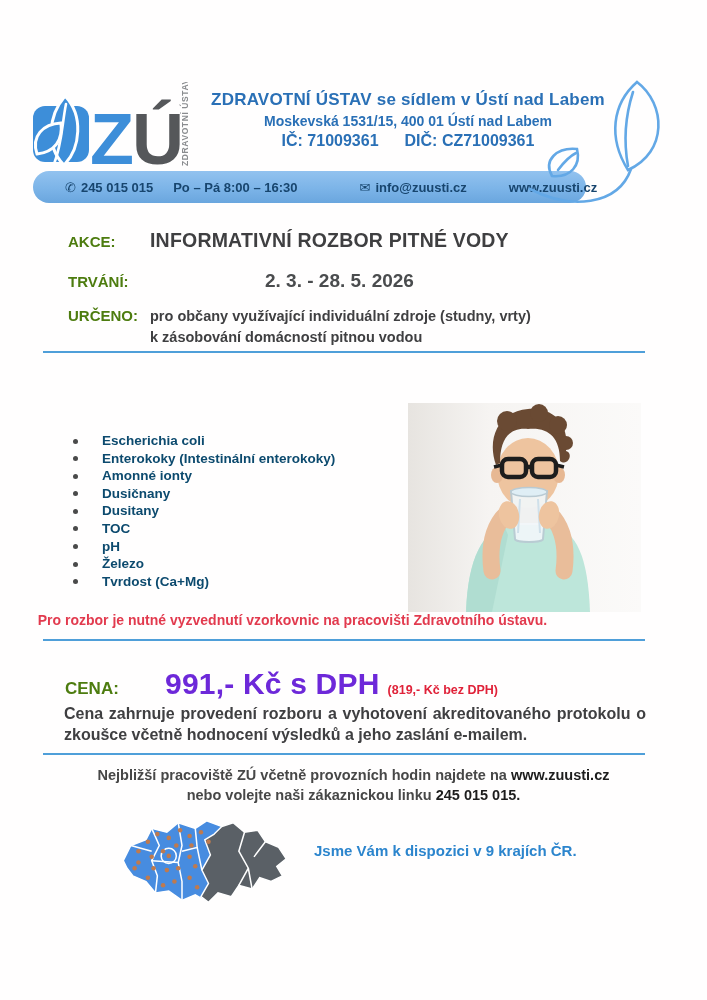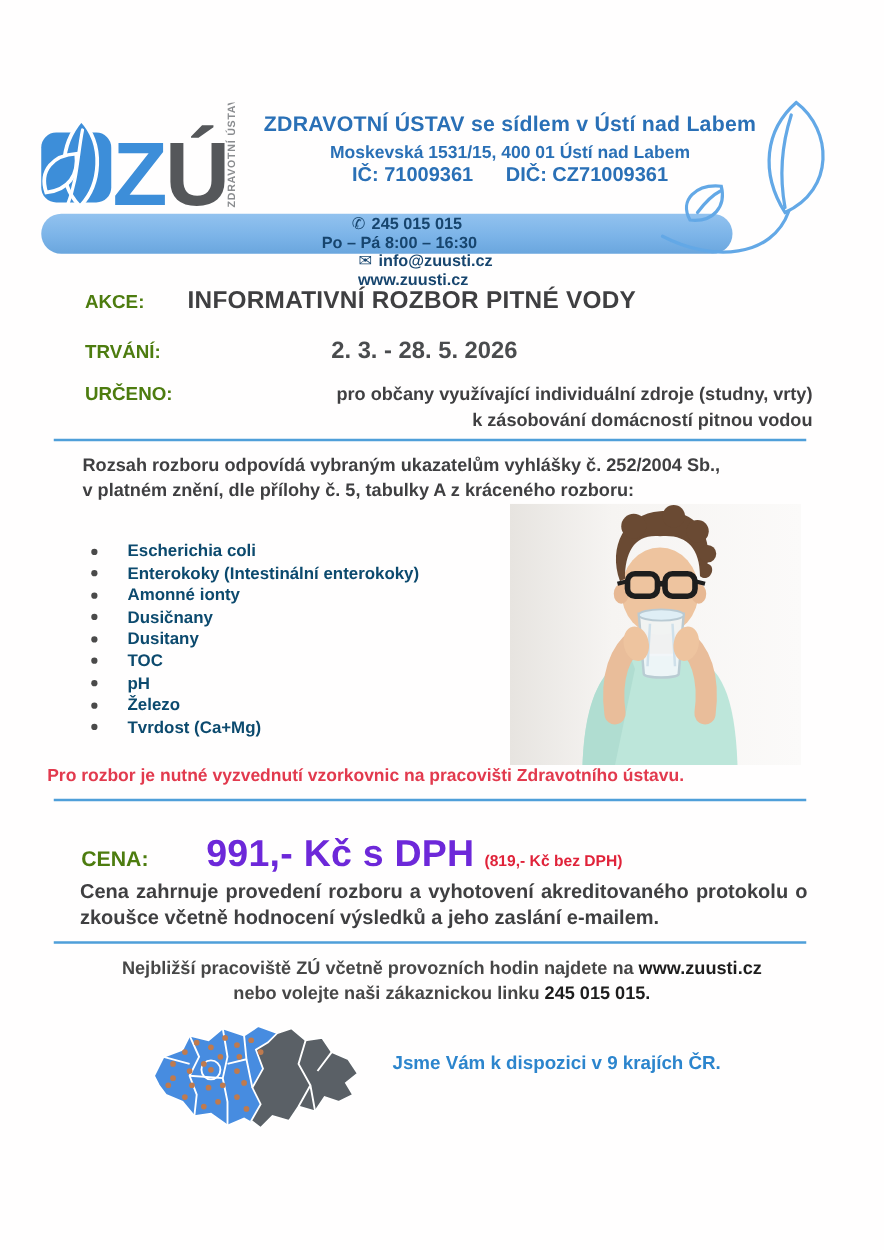--- a/index.html
+++ b/index.html
@@ -10,38 +10,38 @@
   
   .logo { position:absolute; left:30px; top:82px; }
   .header-info { position:absolute; left:198px; top:90px; width:420px; text-align:center; color:#2a70b6; }
   .org-name { font-size:17px; letter-spacing:0.2px; }
   .org-address { font-size:14px; margin-top:3px; }
   .org-ids { font-size:16px; margin-top:3px; }
   .org-ids .dic { margin-left:26px; }
 
   .contact-bar { position:absolute; left:33px; top:171px; width:553px; height:32px;
     border-radius:16px; background:linear-gradient(180deg,#92c2ef 0%,#7cb4e8 55%,#6aa6de 100%);
-    display:flex; align-items:center; color:#17456e; font-size:13px; white-space:nowrap;flex-direction:column; }
+    display:flex; align-items:center; color:#17456e; font-size:13px; white-space:nowrap; }
   .contact-bar .phone-group { margin-left:32px; }
   .contact-bar .hours { margin-left:20px; }
   .contact-bar .email-group { margin-left:62px; }
   .contact-bar .web { margin-left:42px; }
   .bar-icon { margin-right:5px; font-weight:400; }
 
   .big-leaf { position:absolute; left:524px; top:76px; }
 
   
   .row { position:absolute; left:68px; display:flex; align-items:baseline; }
   .lbl { color:#4d7c0f; font-size:15px; flex:0 0 82px; }
   .row-akce { top:229px; }
   .row-akce .val { color:#3f3f41; font-size:19.5px; letter-spacing:0.2px; }
   .row-trvani { top:270px; }
   .row-trvani .val { color:#4a4c4e; font-size:19px; margin-left:115px; }
   .row-urceno { top:306px; }
-  .row-urceno .val { color:#3f3f41; font-size:14.5px; width:500px; text-align:right; line-height:21px; }
+  .row-urceno .val { color:#3f3f41; font-size:14.5px; width:500px; text-align:left; line-height:21px; }
 
   .rule { position:absolute; left:43px; width:602px; height:2px; background:#4f9fd9; }
   .rule-1 { top:351px; }
   .rule-2 { top:639px; }
   .rule-3 { top:753px; }
 
   .scope { position:absolute; left:66px; top:363px; color:#3f3f41; font-size:14.5px; line-height:20px; }
 
   .bullets { position:absolute; left:70px; top:432px; list-style:none; }
   .bullets li { position:relative; padding-left:32px; color:#0c4a6e; font-size:13.5px; line-height:17.6px; }
@@ -121,24 +121,20 @@
   <div class="row row-urceno">
     <span class="lbl">URČENO:</span>
     <span class="val">
       <span>pro občany využívající individuální zdroje (studny, vrty)</span><br>
       <span>k zásobování domácností pitnou vodou</span>
     </span>
   </div>
 
   <div class="rule rule-1"></div>
 
-  <div class="scope">
-    <span>Rozsah rozboru odpovídá vybraným ukazatelům vyhlášky č. 252/2004 Sb.,</span><br>
-    <span>v platném znění, dle přílohy č. 5, tabulky A z kráceného rozboru:</span>
-  </div>
 
   <ul class="bullets">
     <li><span>Escherichia coli</span></li>
     <li><span>Enterokoky (Intestinální enterokoky)</span></li>
     <li><span>Amonné ionty</span></li>
     <li><span>Dusičnany</span></li>
     <li><span>Dusitany</span></li>
     <li><span>TOC</span></li>
     <li><span>pH</span></li>
     <li><span>Železo</span></li>

